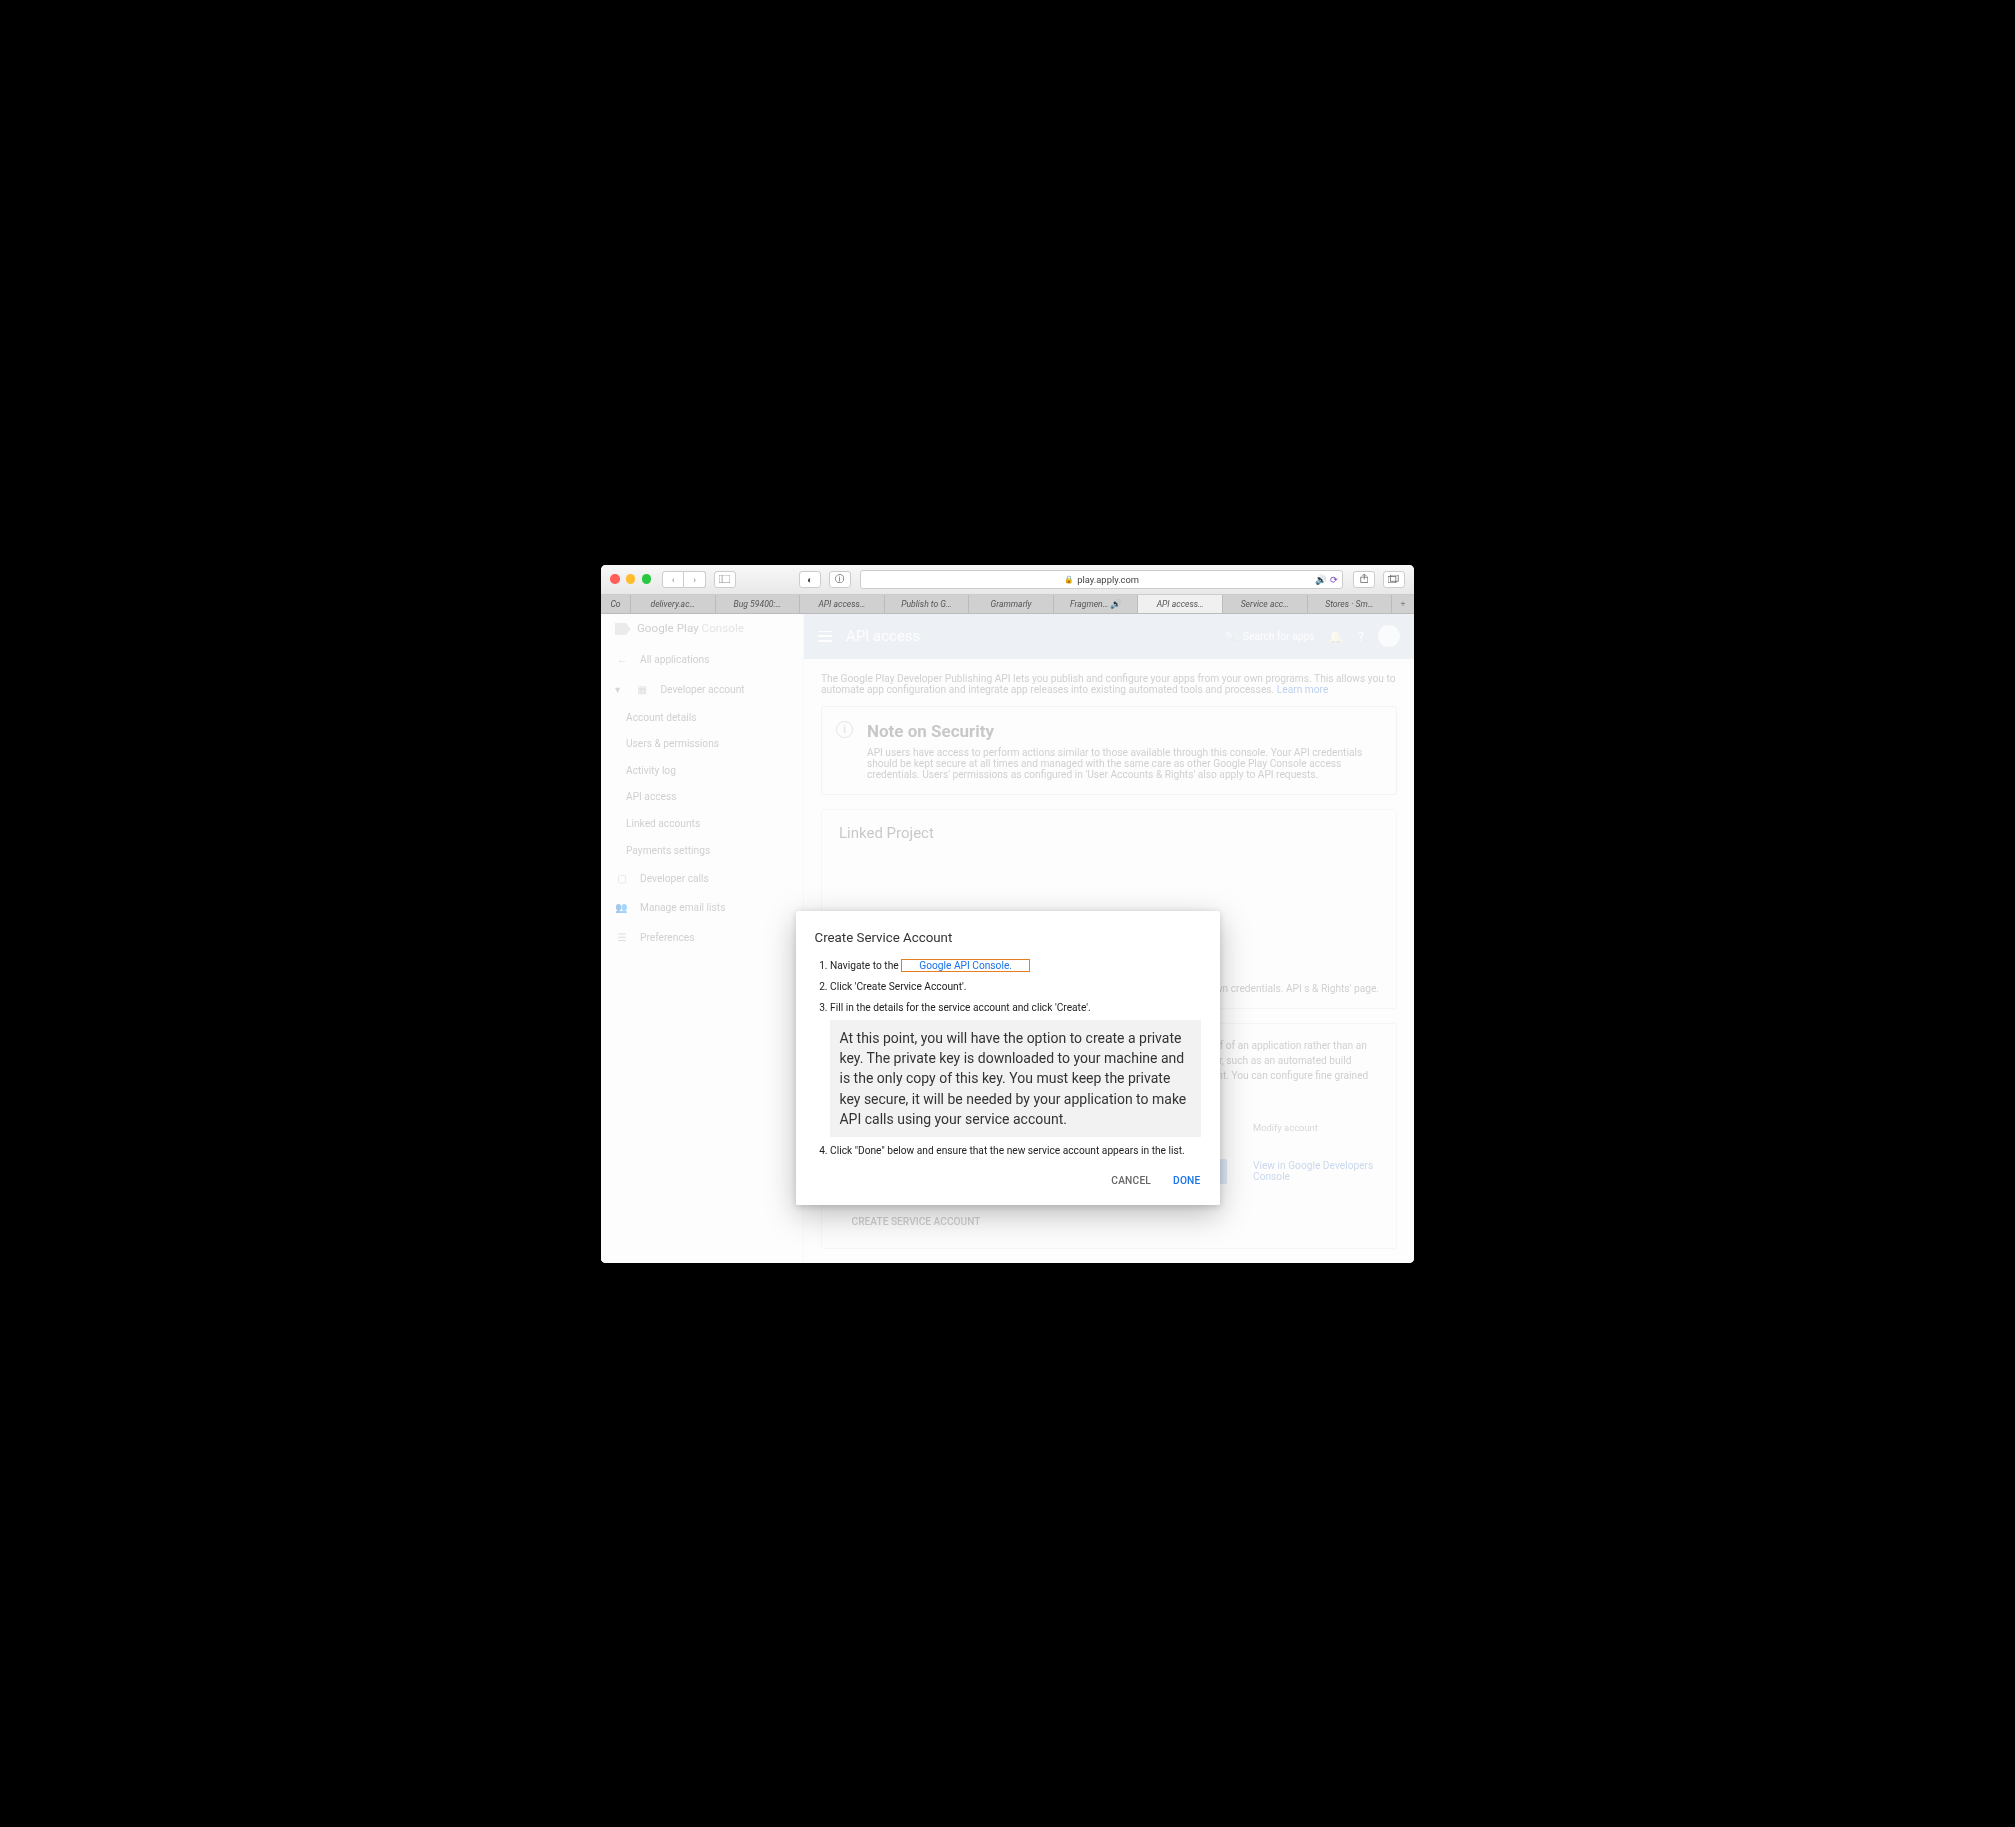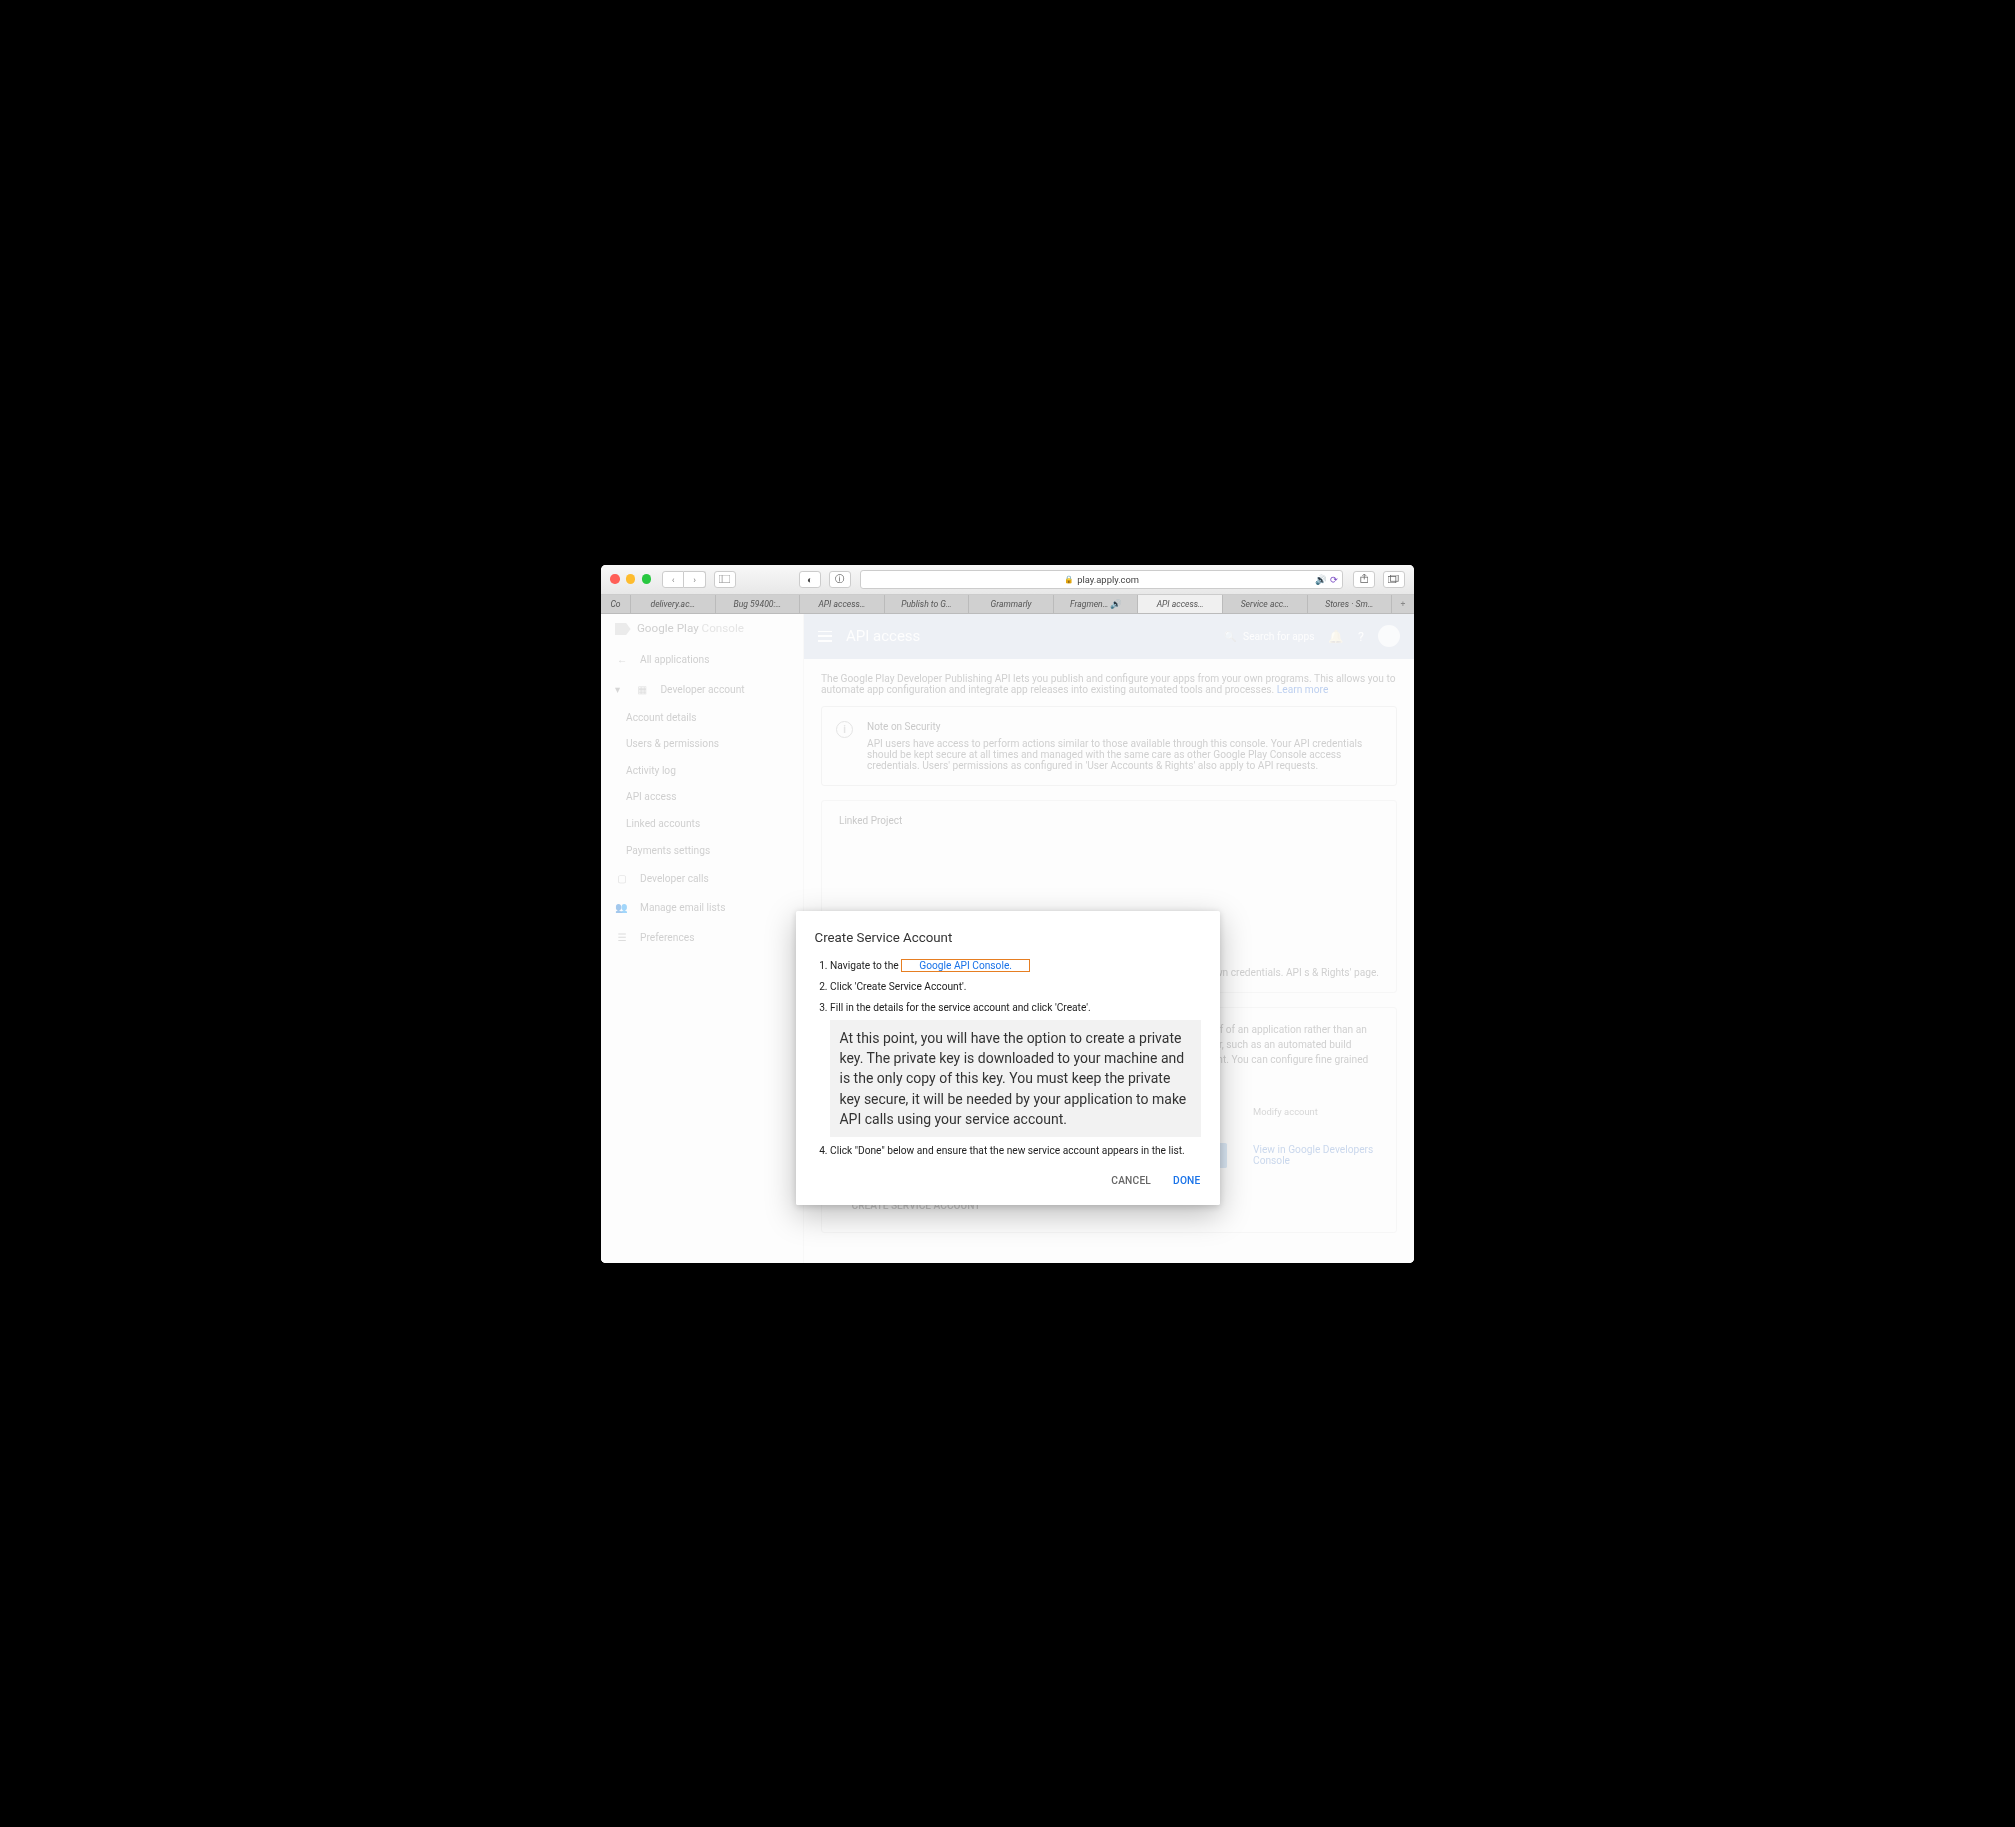--- a/index.html
+++ b/index.html
@@ -41,23 +41,23 @@
 .gmain { flex: 1; background: #fafafa; overflow: hidden; }
 .appbar { height: 45px; background: #5d8de8; filter: saturate(0.5) opacity(0.3); display: flex; align-items: center; padding: 0 14px; color: #fff; gap: 14px; }
 .appbar-title { font-size: 15px; flex: 1; }
 .appbar-search { display: flex; align-items: center; gap: 6.3px; color: #fff; font-size: 10.2px; }
 .appbar-icons { display: flex; gap: 14px; align-items: center; }
 .circ { width: 22px; height: 22px; border-radius: 50%; background: rgba(255,255,255,0.8); }
 .page-body { padding: 14px 17px; font-size: 10.2px; color: #888; }
 .intro-link { color: #5a88d8; }
 .note-box { border: 0.8px solid #e0e0e0; border-radius: 3.1px; padding: 14px 14px 14px 45px; margin-top: 11px; position: relative; }
 .note-icon { position: absolute; left: 14px; top: 14px; width: 17px; height: 17px; border: 1.6px solid #bbb; border-radius: 50%; display: flex; align-items: center; justify-content: center; color: #bbb; font-size: 10.2px; font-weight: bold; }
-.note-title { color: #777; font-size: 10px; margin-bottom: 6.3px; font-weight: 400; }
+.note-title { color: #777; font-size: 17px; margin-bottom: 6.3px; font-weight: 700; }
 .section { border: 0.8px solid #e8e8e8; border-radius: 3.1px; margin-top: 14px; padding: 14px 17px; }
-.section-title { font-size: 10px; color: #777; margin-bottom: 141px; }
+.section-title { font-size: 15px; color: #777; margin-bottom: 141px; }
 .sa-section { border: 0.8px solid #e8e8e8; border-radius: 3.1px; margin-top: 14px; padding: 14px 17px; }
 .sa-desc { line-height: 1.5; margin-bottom: 23.4px; }
 .sa-head { display: flex; font-size: 9.4px; color: #999; margin-bottom: 23.4px; }
 .col-email { flex: 0 0 289px; padding-left: 19px; }
 .col-perm { flex: 0 0 125px; }
 .col-mod { flex: 1; }
 .sa-row { display: flex; align-items: center; margin-bottom: 23.4px; }
 .sa-email { flex: 0 0 289px; padding-left: 19px; line-height: 1.4; }
 .sa-perm { flex: 0 0 125px; }
 .grant-btn { background: #a8c8e8; color: #fff; padding: 7px 12.5px; font-size: 10.2px; font-weight: 500; border-radius: 1.6px; display: inline-block; }

